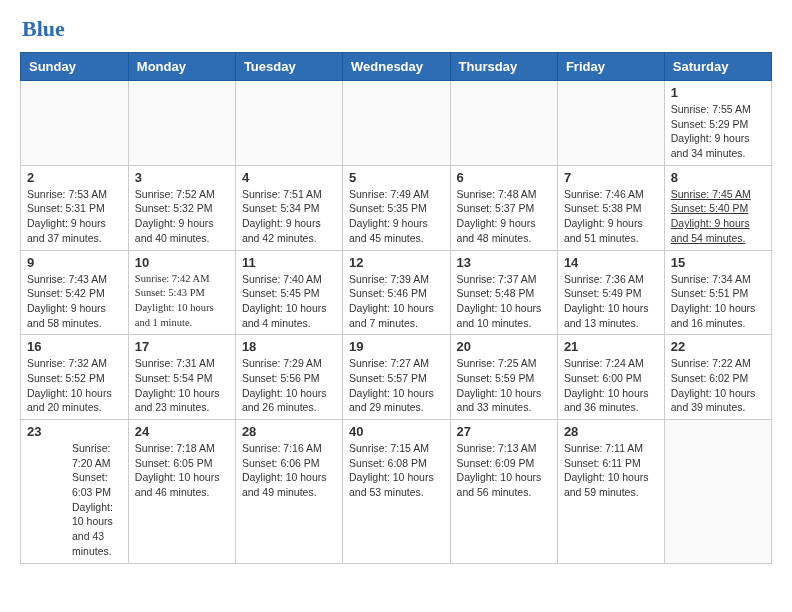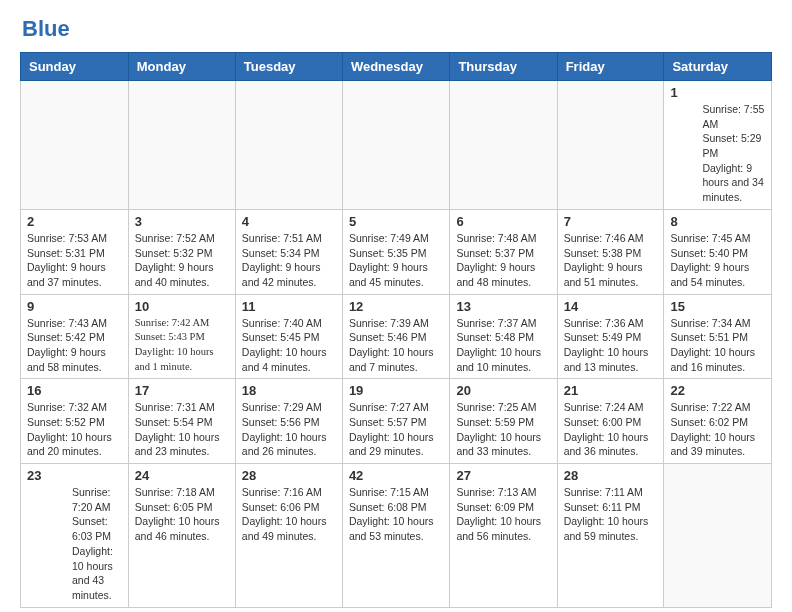--- a/index.html
+++ b/index.html
@@ -18,21 +18,21 @@
     }
     .logo {
       display: flex;
       align-items: center;
     }
     .logo-text {
       font-size: 22px;
       font-weight: bold;
     }
     .logo-general { color: #333; }
-    .logo-blue { color: #2e6db4; }
+    .logo-blue { color: #2e6db4; font-family: Liberation Serif, serif; }
     .title-section {
       text-align: right;
     }
     .main-title {
       font-size: 36px;
       font-weight: bold;
       color: #333;
     }
     .subtitle {
       font-size: 16px;
@@ -103,21 +103,21 @@
   <tbody id="calendar-body">
   <tr>
         <td class="empty"></td>
         <td class="empty"></td>
         <td class="empty"></td>
         <td class="empty"></td>
         <td class="empty"></td>
         <td class="empty"></td>
         <td>
           <span class="day-number">1</span>
-          <div class="day-info" style="white-space: pre-line; margin-left: 32px;">Sunrise: 7:55 AM
+          <div class="day-info" style="white-space: pre-line;">Sunrise: 7:55 AM
 Sunset: 5:29 PM
 Daylight: 9 hours and 34 minutes.</div>
         </td>
       </tr>
       <tr>
         <td>
           <span class="day-number">2</span>
           <div class="day-info" style="white-space: pre-line;">Sunrise: 7:53 AM
 Sunset: 5:31 PM
 Daylight: 9 hours and 37 minutes.</div>
@@ -147,21 +147,21 @@
 Daylight: 9 hours and 48 minutes.</div>
         </td>
         <td>
           <span class="day-number">7</span>
           <div class="day-info" style="white-space: pre-line;">Sunrise: 7:46 AM
 Sunset: 5:38 PM
 Daylight: 9 hours and 51 minutes.</div>
         </td>
         <td>
           <span class="day-number">8</span>
-          <div class="day-info" style="white-space: pre-line;">Sunrise: 7:45 AM
+          <div class="day-info" style="white-space: pre-line; text-decoration: underline;">Sunrise: 7:45 AM
 Sunset: 5:40 PM
 Daylight: 9 hours and 54 minutes.</div>
         </td>
       </tr>
       <tr>
         <td>
           <span class="day-number">9</span>
           <div class="day-info" style="white-space: pre-line;">Sunrise: 7:43 AM
 Sunset: 5:42 PM
 Daylight: 9 hours and 58 minutes.</div>
@@ -260,21 +260,21 @@
 Sunset: 6:05 PM
 Daylight: 10 hours and 46 minutes.</div>
         </td>
         <td>
           <span class="day-number">28</span>
           <div class="day-info" style="white-space: pre-line;">Sunrise: 7:16 AM
 Sunset: 6:06 PM
 Daylight: 10 hours and 49 minutes.</div>
         </td>
         <td>
-          <span class="day-number">42</span>
+          <span class="day-number">40</span>
           <div class="day-info" style="white-space: pre-line;">Sunrise: 7:15 AM
 Sunset: 6:08 PM
 Daylight: 10 hours and 53 minutes.</div>
         </td>
         <td>
           <span class="day-number">27</span>
           <div class="day-info" style="white-space: pre-line;">Sunrise: 7:13 AM
 Sunset: 6:09 PM
 Daylight: 10 hours and 56 minutes.</div>
         </td>

